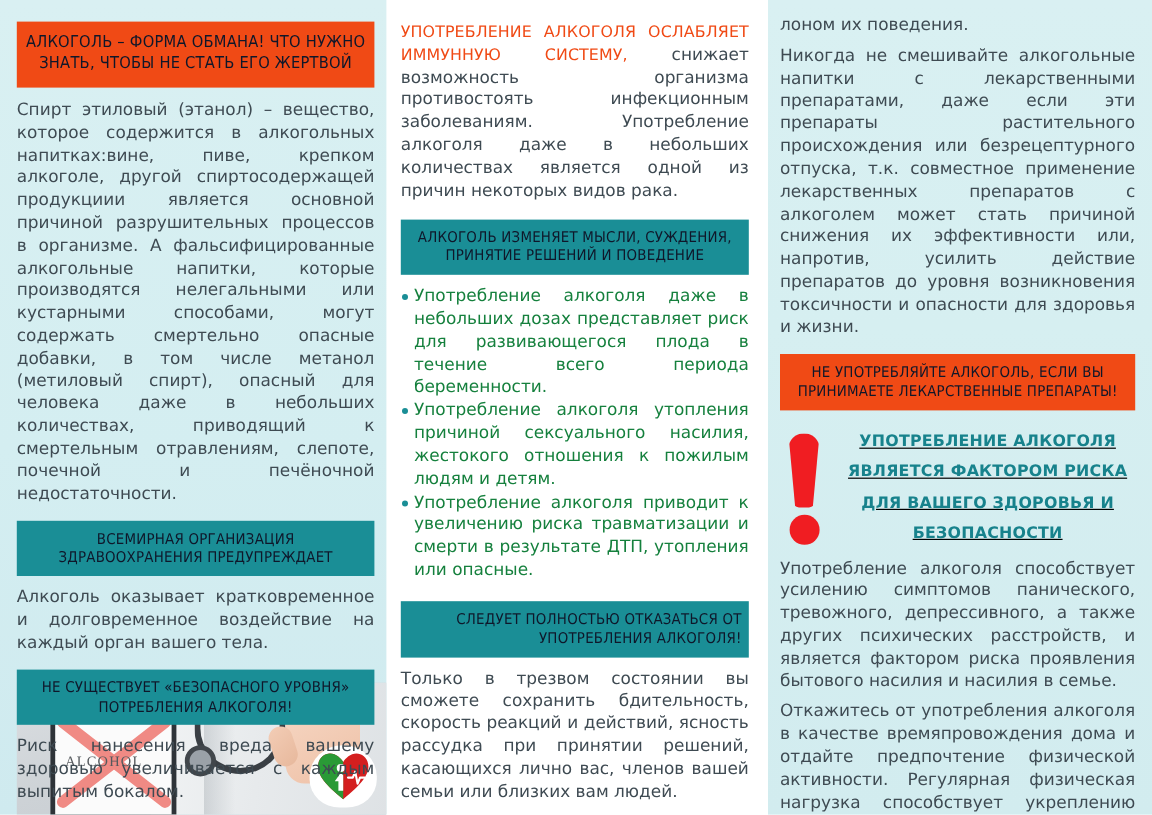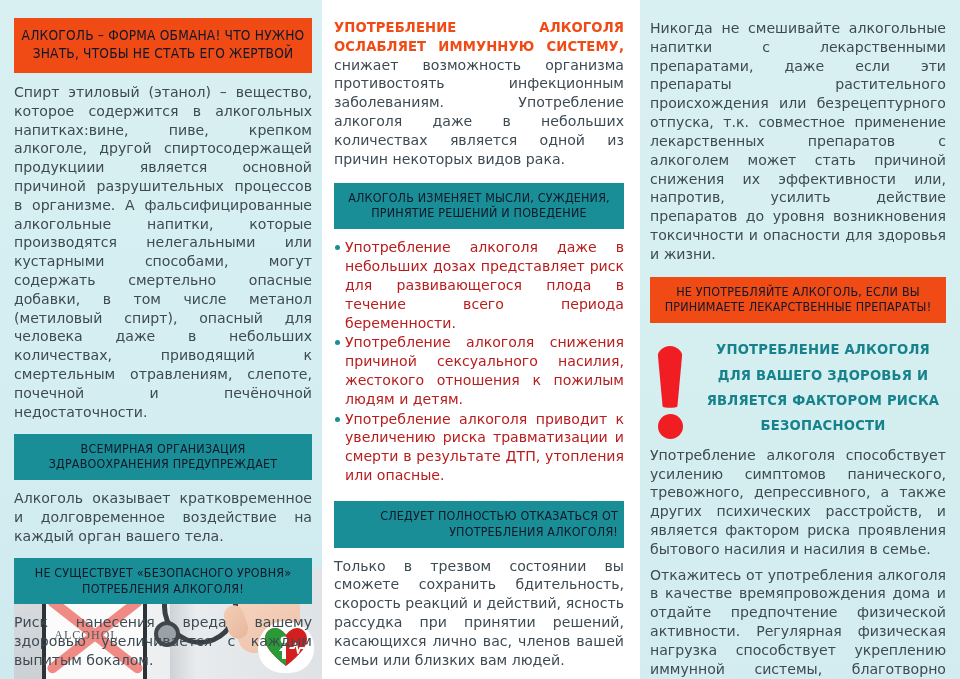--- a/index.html
+++ b/index.html
@@ -73,54 +73,55 @@
     line-height: 1.335;
     color: #3e4a52;
     text-align: justify;
     margin-top: 9px;
   }
   .para.tight { margin-top: 7px; }
   .para.first { margin-top: 10px; }
 
   .lead-orange {
     color: #f04a15;
-    font-weight: bold;
+    font-weight: normal;
     text-transform: uppercase;
     font-size: 13.2px;
     letter-spacing: 0.1px;
   }
 
   
   .bullets { margin-top: 9px; }
   .bullet {
     position: relative;
     font-size: 14.1px;
     line-height: 1.335;
-    color: #b91c1c;
+    color: #15803d;
     text-align: justify;
     padding-left: 11px;
     margin-bottom: 1px;
   }
   .bullet::before {
     content: "";
     position: absolute;
     left: 1px;
     top: 7px;
     width: 5px;
     height: 5px;
     border-radius: 50%;
     background: #1a8e96;
   }
 
   
   .excl-block {
     display: flex;
-    align-items: flex-end;
+    align-items: center;
     margin-top: 12px;
     gap: 10px;
+    text-decoration: underline;
   }
   .excl-mark {
     flex: 0 0 auto;
     width: 40px;
     padding-top: 4px;
     display: flex;
     flex-direction: column;
     align-items: center;
   }
   .excl-bar {
@@ -333,48 +334,49 @@
   <div class="col col-2">
 
     <div class="para" style="margin-top:4px;">
       <span class="lead-orange">УПОТРЕБЛЕНИЕ АЛКОГОЛЯ ОСЛАБЛЯЕТ ИММУННУЮ СИСТЕМУ,</span><span> снижает возможность организма противостоять инфекционным заболеваниям. Употребление алкоголя даже в небольших количествах является одной из причин некоторых видов рака.</span>
     </div>
 
     <div class="banner banner-teal" style="margin-top:14px;">АЛКОГОЛЬ ИЗМЕНЯЕТ МЫСЛИ, СУЖДЕНИЯ, ПРИНЯТИЕ РЕШЕНИЙ И ПОВЕДЕНИЕ</div>
 
     <div class="bullets">
       <div class="bullet">Употребление алкоголя даже в небольших дозах представляет риск для развивающегося плода в течение всего периода беременности.</div>
-      <div class="bullet">Употребление алкоголя снижения причиной сексуального насилия, жестокого отношения к пожилым людям и детям.</div>
+      <div class="bullet">Употребление алкоголя утопления причиной сексуального насилия, жестокого отношения к пожилым людям и детям.</div>
       <div class="bullet">Употребление алкоголя приводит к увеличению риска травматизации и смерти в результате ДТП, утопления или опасные.</div>
     </div>
 
     <div class="banner banner-teal" style="margin-top:16px;text-align:right;">СЛЕДУЕТ ПОЛНОСТЬЮ ОТКАЗАТЬСЯ ОТ УПОТРЕБЛЕНИЯ АЛКОГОЛЯ!</div>
 
     <div class="para">Только в трезвом состоянии вы сможете сохранить бдительность, скорость реакций и действий, ясность рассудка при принятии решений, касающихся лично вас, членов вашей семьи или близких вам людей.</div>
 
   </div>
 
   <div class="gutter-2"></div>
 
   <div class="col col-3">
 
+    <div class="para" style="margin-top:0;">лоном их поведения.</div>
 
     <div class="para tight">Никогда не смешивайте алкогольные напитки с лекарственными препаратами, даже если эти препараты растительного происхождения или безрецептурного отпуска, т.к. совместное применение лекарственных препаратов с алкоголем может стать причиной снижения их эффективности или, напротив, усилить действие препаратов до уровня возникновения токсичности и опасности для здоровья и жизни.</div>
 
     <div class="banner banner-orange" style="margin-top:13px;">НЕ УПОТРЕБЛЯЙТЕ АЛКОГОЛЬ, ЕСЛИ ВЫ ПРИНИМАЕТЕ ЛЕКАРСТВЕННЫЕ ПРЕПАРАТЫ!</div>
 
     <div class="excl-block">
       <div class="excl-mark">
         <div class="excl-bar"></div>
         <div class="excl-dot"></div>
       </div>
       <div class="excl-text">
         <div>УПОТРЕБЛЕНИЕ АЛКОГОЛЯ</div>
+        <div>ЯВЛЯЕТСЯ ФАКТОРОМ РИСКА</div>
         <div>ДЛЯ ВАШЕГО ЗДОРОВЬЯ И</div>
-        <div>ЯВЛЯЕТСЯ ФАКТОРОМ РИСКА</div>
         <div>БЕЗОПАСНОСТИ</div>
       </div>
     </div>
 
     <div class="para tight">Употребление алкоголя способствует усилению симптомов панического, тревожного, депрессивного, а также других психических расстройств, и является фактором риска проявления бытового насилия и насилия в семье.</div>
 
     <div class="para tight">Откажитесь от употребления алкоголя в качестве времяпровождения дома и отдайте предпочтение физической активности. Регулярная физическая нагрузка способствует укреплению иммунной системы, благотворно влияет на работу сердца, укрепляет сосуды, нервную систему, создаёт хорошее настроение.</div>
   </div>
 
 </div>

